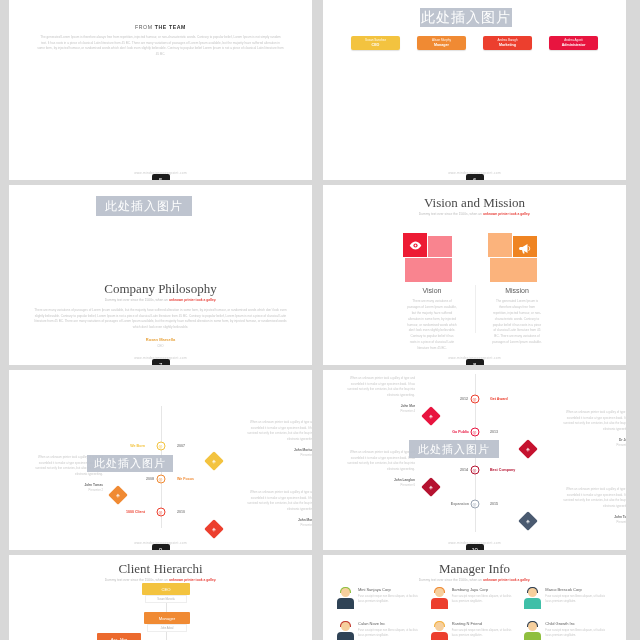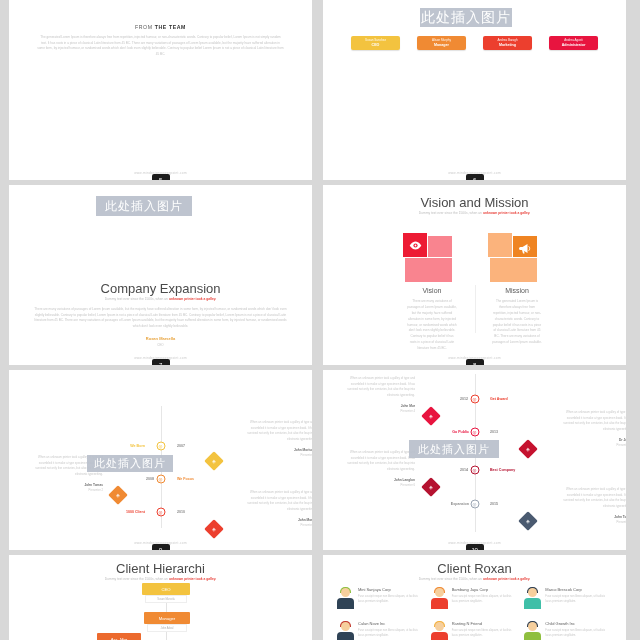--- a/index.html
+++ b/index.html
@@ -20,21 +20,21 @@
     overflow:hidden;
   }
   .badge {
     position:absolute; left:50%; transform:translateX(-50%);
     bottom:-7px; width:18px; height:13px; background:#1c1c1c;
     border-radius:2px; color:#fff; font-size:6px; line-height:13px;
     text-align:center; z-index:20; letter-spacing:-0.3px;
   }
   .wm { position:absolute; bottom:5px; left:0; right:0; text-align:center;
         font-size:3.2px; color:#c9c9c9; letter-spacing:.3px; }
-  .ttl { text-align:center; font-size:13px; color:#4a4a4a; font-weight:400; }
+  .ttl { text-align:center; font-size:13px; color:#4a4a4a; font-weight:400;font-family:Liberation Serif, serif; }
   .sub { text-align:center; font-size:3.3px; color:#bdbdbd; margin-top:1px; }
   .sub b { color:#e8413a; font-weight:700; }
   .ph {
     position:absolute; background:#b9c0cc; color:#fff; font-size:14px;
     display:flex; align-items:center; justify-content:center;
     letter-spacing:1px; z-index:10; opacity:.92;
   }
   .lorem { font-size:3.1px; color:#c5c5c5; line-height:1.85; text-align:center; }
 
   
@@ -137,21 +137,21 @@
           <span class="r">Administrator</span>
         </div>
       </div>
       <div class="wm">www.mindesignpowerpoint.com</div>
       <div class="badge">6</div>
     </div>
 
     <div class="slide s7">
       <div class="ph">此处插入图片</div>
       <div class="blk">
-        <div class="ttl">Company Expansion</div>
+        <div class="ttl">Company Philosophy</div>
         <div class="sub">
           <span>Dummy text ever since the 1500s, when an </span><b>unknown printer took a galley.</b>
         </div>
         <div class="lorem" style="margin:6px 24px 0 24px;">There are many variations of passages of Lorem Ipsum available, but the majority have suffered alteration in some form, by injected humour, or randomised words which don't look even slightly believable. Contrary to popular belief, Lorem Ipsum is not a piece of classical Latin literature from 45 BC. Contrary to popular belief, Lorem Ipsum is not a piece of classical Latin literature from 45 BC. There are many variations of passages of Lorem Ipsum available, but the majority have suffered alteration in some form, by injected humour, or randomised words which don't look even slightly believable.</div>
         <div class="sig">Roxan Marsella</div>
         <div class="sigr">CEO</div>
       </div>
       <div class="wm">www.mindesignpowerpoint.com</div>
       <div class="badge">7</div>
     </div>
@@ -334,21 +334,21 @@
           <div class="t" style="background:#ec6a2e">Ass. Mgr</div>
 
         </div>
 
       </div>
 
     </div>
 
     <div class="slide s12">
       <div style="padding-top:6px">
-        <div class="ttl">Client Roxan</div>
+        <div class="ttl">Manager Info</div>
         <div class="sub">
           <span>Dummy text ever since the 1500s, when an </span><b>unknown printer took a galley.</b>
         </div>
       </div>
       <div class="clients">
         <div class="cl">
           <div class="av">
             <div class="hr" style="background:#8fbf3f"></div>
             <div class="hd" style="background:#f6cf9d"></div>
             <div class="bd" style="background:#2f4356"></div>

